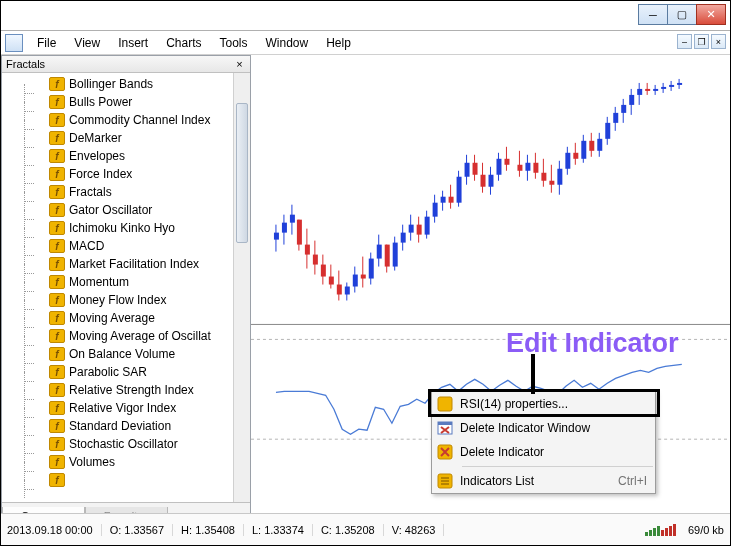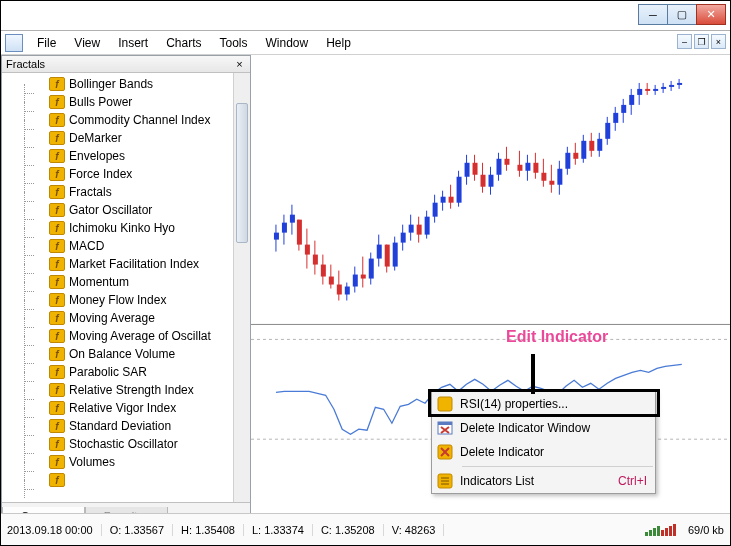--- a/index.html
+++ b/index.html
@@ -32,23 +32,23 @@
   .nav-tab.inactive { background:#e6e6e6; color:#888;}
   
   .chart { flex:1; position:relative; background:#fff;}
   .chart svg { position:absolute; inset:0;}
   
   .ctx { position:absolute; left:430px; top:390px; width:225px; background:#f4f4f4; border:1px solid #9c9c9c; font-size:12px; box-shadow:2px 2px 4px rgba(0,0,0,.25); z-index:50;}
   .ctx-row { height:24px; display:flex; align-items:center; padding:0 8px 0 4px; gap:6px;}
   .ctx-row.sep { height:0; border-top:1px solid #d0d0d0; margin:2px 2px 2px 30px;}
   .ctx-icon { width:18px; height:18px; display:flex; align-items:center; justify-content:center; border:1px solid transparent;}
   .ctx-icon svg { width:16px; height:16px;}
-  .ctx-shortcut { margin-left:auto; color:#be185d;}
+  .ctx-shortcut { margin-left:auto; color:#737373;}
   .highlight-box { position:absolute; left:427px; top:388px; width:232px; height:28px; border:3px solid #000; z-index:60;}
-  .annotation-label { position:absolute; left:505px; top:327px; font-size:16px; font-weight:bold; z-index:60; color:#ec4899;}
+  .annotation-label { position:absolute; left:505px; top:327px; font-size:27px; font-weight:bold; z-index:60; color:#8b5cf6;}
   .annotation-leader { position:absolute; left:530px; top:353px; width:4px; height:40px; background:#000; z-index:60;}
   
   .statusbar { position:absolute; bottom:0; left:0; right:0; height:32px; border-top:1px solid #c8c8c8; display:flex; align-items:center; font-size:11px; padding:0 6px; gap:4px; background:#fafafa;}
   .status-cell { border-right:1px solid #d8d8d8; padding:0 8px 0 0; margin-right:4px;}
   .conn-bars { display:flex; align-items:flex-end; gap:1px; margin-left:auto; margin-right:8px;}
   .bar { width:3px; background:#3a8a3a;}
   .bar.r { background:#c03028;}
 </style>
 </head>
 <body>

